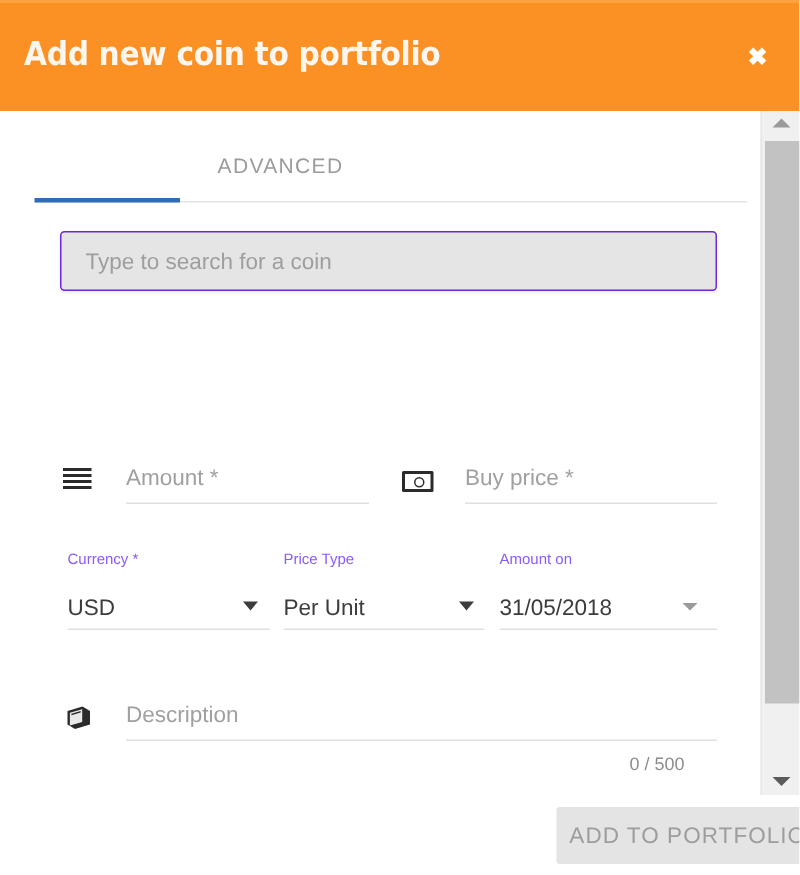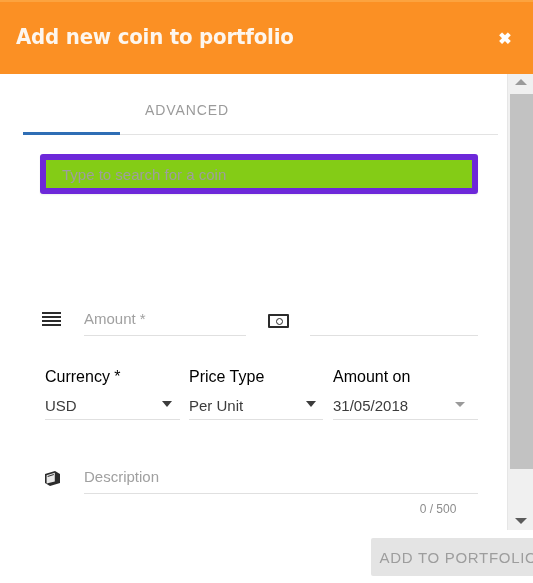--- a/index.html
+++ b/index.html
@@ -128,23 +128,23 @@
   }
 
   
   #search-input {
     position: absolute;
     left: 40px;
     top: 80px;
     width: 438px;
     height: 40px;
     box-sizing: border-box;
-    border: 6px solid #6d28d9;
+    border: 1px solid #6d28d9;
     border-radius: 3px;
-    background: #84cc16;
+    background: #e5e5e5;
     box-shadow: 0 1px 2px rgba(0,0,0,0.07);
     padding: 0 16px;
     font-size: 15px;
     color: #4a4a4a;
     font-family: "Liberation Sans", sans-serif;
     outline: none;
   }
   #search-input::placeholder { color: #9e9e9e; }
 
   
@@ -161,22 +161,22 @@
     font-size: 15px;
     color: #6d28d9;
     font-family: "Liberation Sans", sans-serif;
     outline: none;
     padding: 0;
   }
   .field-input::placeholder { color: #a0a0a0; }
 
   .field-label {
     position: absolute;
-    font-size: 16px;
-    color: #000000;
+    font-size: 10px;
+    color: #8b5cf6;
     white-space: nowrap;
   }
   .select-value {
     position: absolute;
     font-size: 15px;
     color: #3c3c3c;
     white-space: nowrap;
   }
   .caret {
     position: absolute;
@@ -338,20 +338,21 @@
         <span></span>
         <span></span>
         <span></span>
     </div>
     <input class="field-input" style="left: 84px; top: 232px; width: 162px; height: 24px;" type="text" placeholder="Amount *">
     <div class="field-underline" style="left:84px; top:261px; width:162px;"></div>
 
     <div class="lead-icon" id="icon-buyprice">
       <i></i>
     </div>
+    <input class="field-input" style="left: 310px; top: 232px; width: 168px; height: 24px;" type="text" placeholder="Buy price *">
     <div class="field-underline" style="left:310px; top:261px; width:168px;"></div>
 
     <div class="field-label" style="left:45px; top:294px;">Currency *</div>
     <div class="select-value" style="left:45px; top:323px;">USD</div>
     <div class="caret" style="left:162px; top:327px;"></div>
     <div class="field-underline" style="left:45px; top:345px; width:135px;"></div>
 
     <div class="field-label" style="left:189px; top:294px;">Price Type</div>
     <div class="select-value" style="left:189px; top:323px;">Per Unit</div>
     <div class="caret" style="left:306px; top:327px;"></div>

